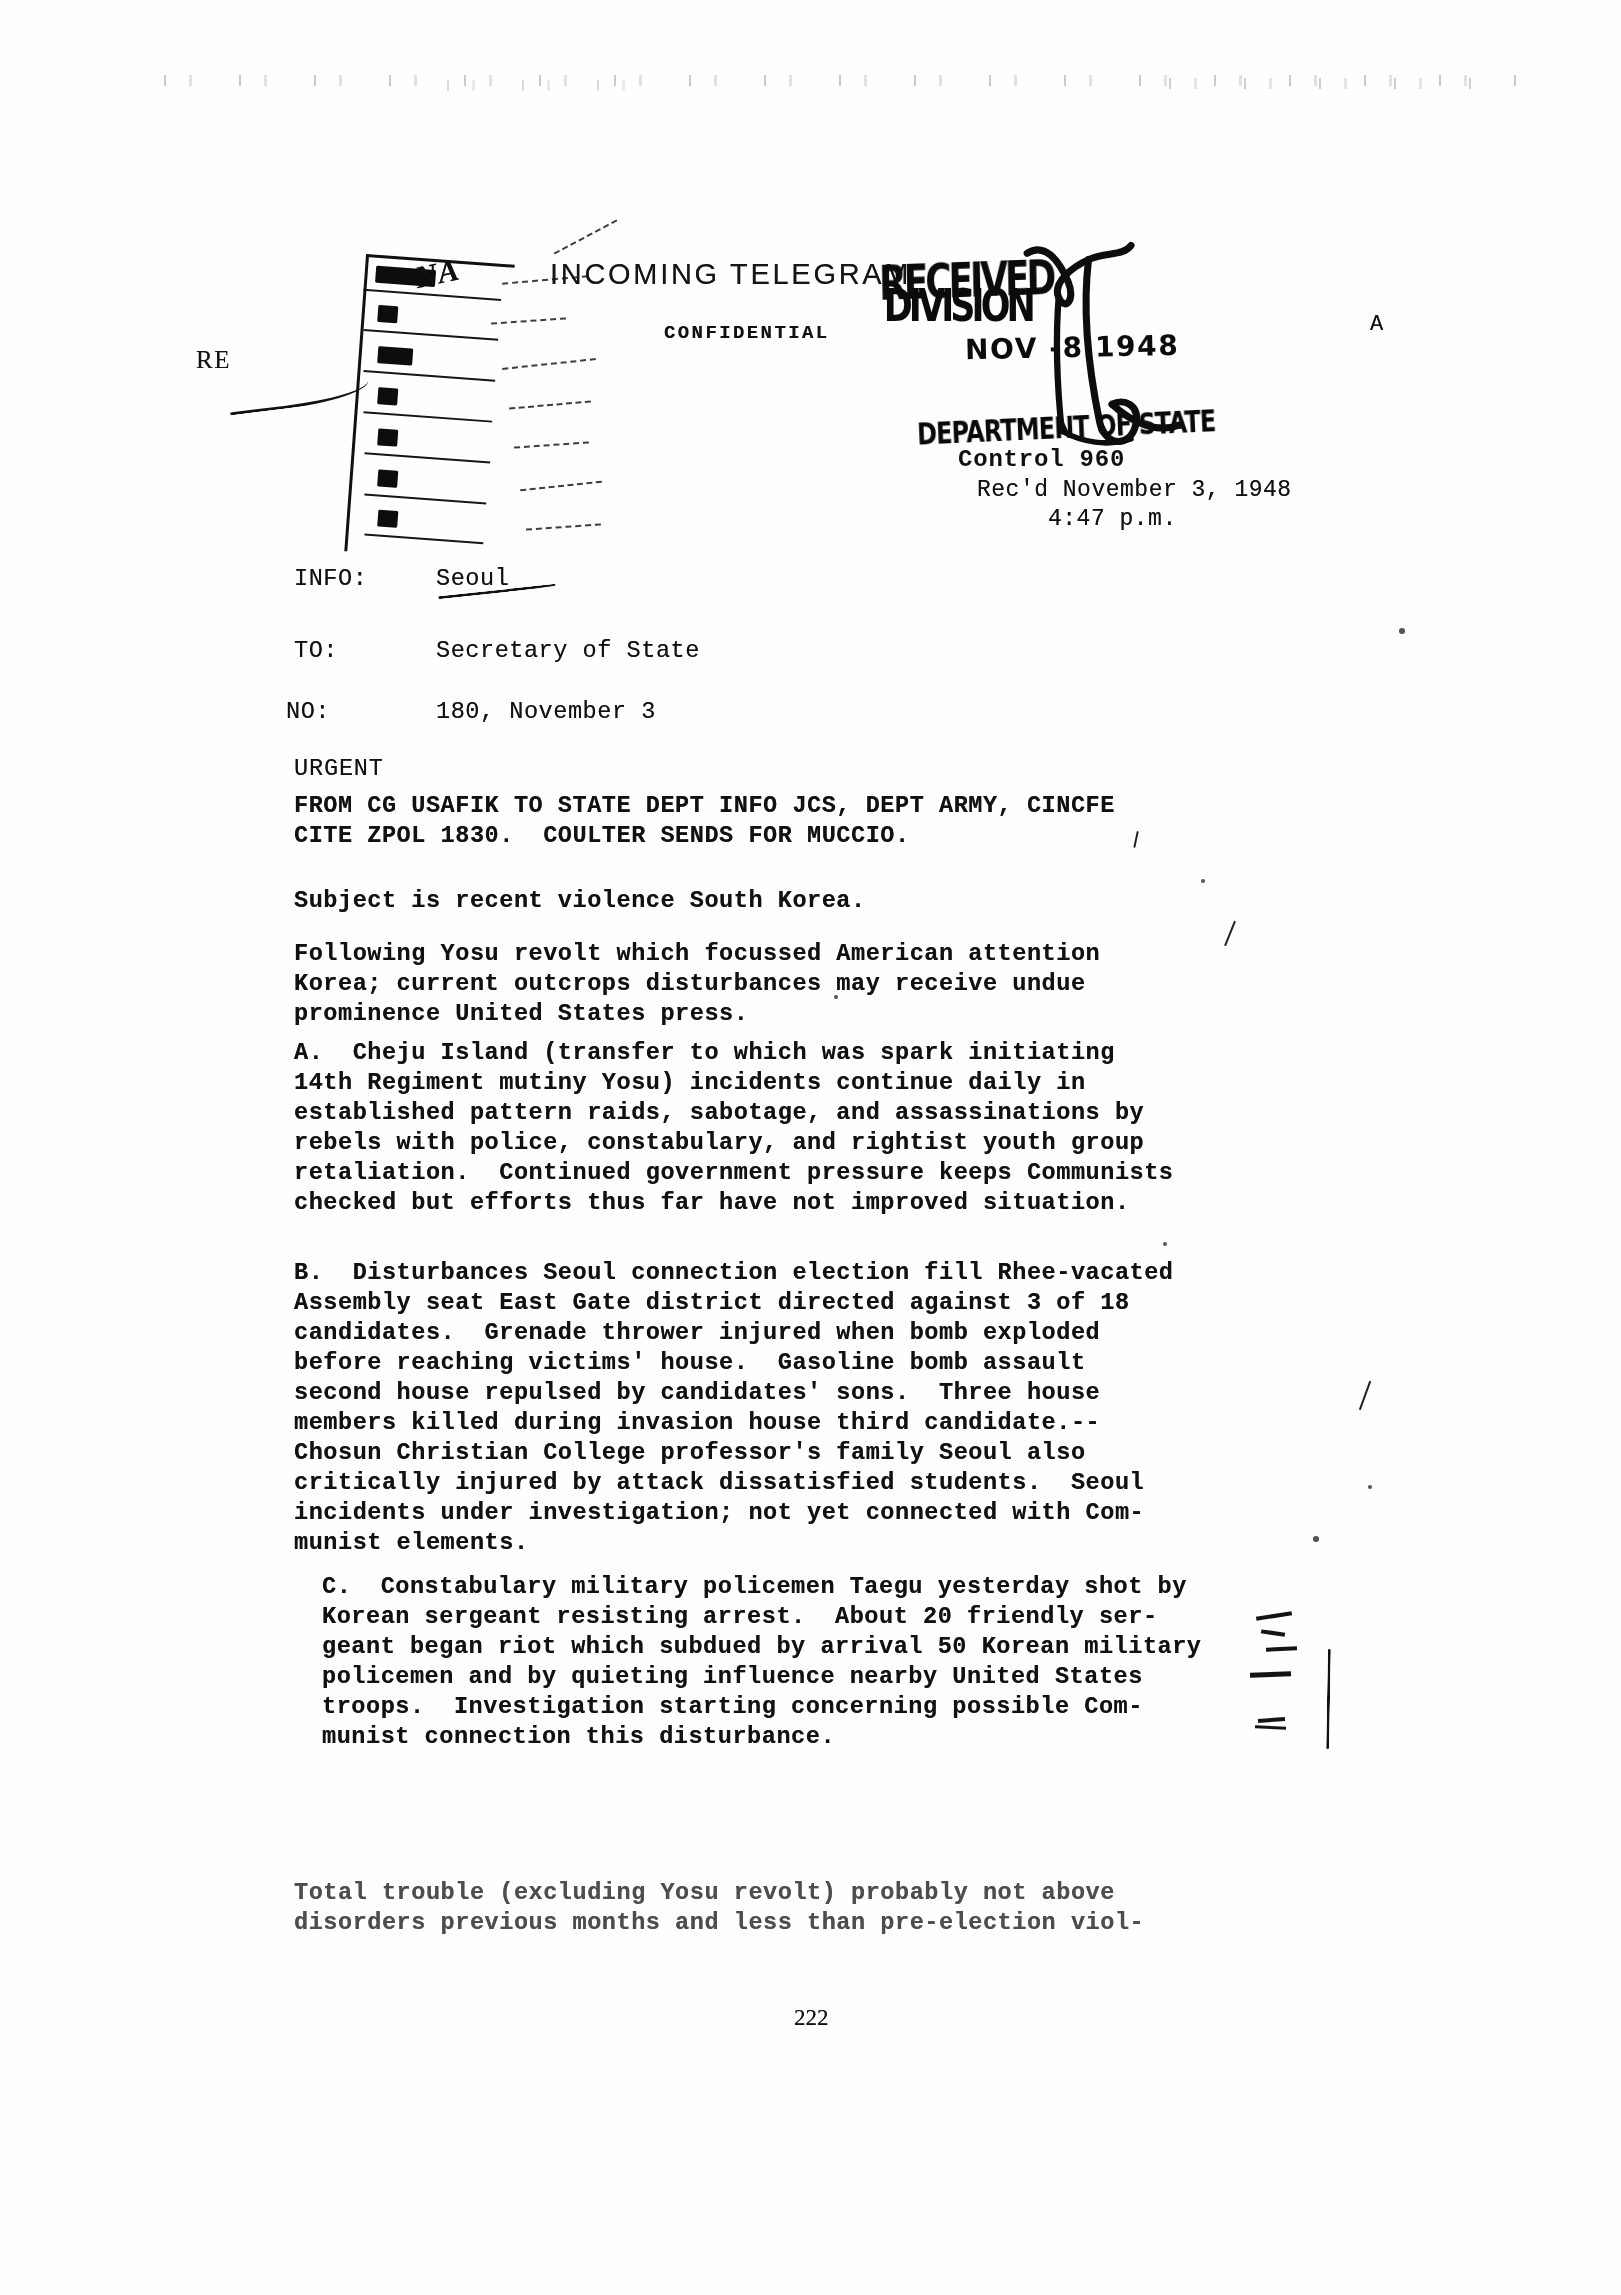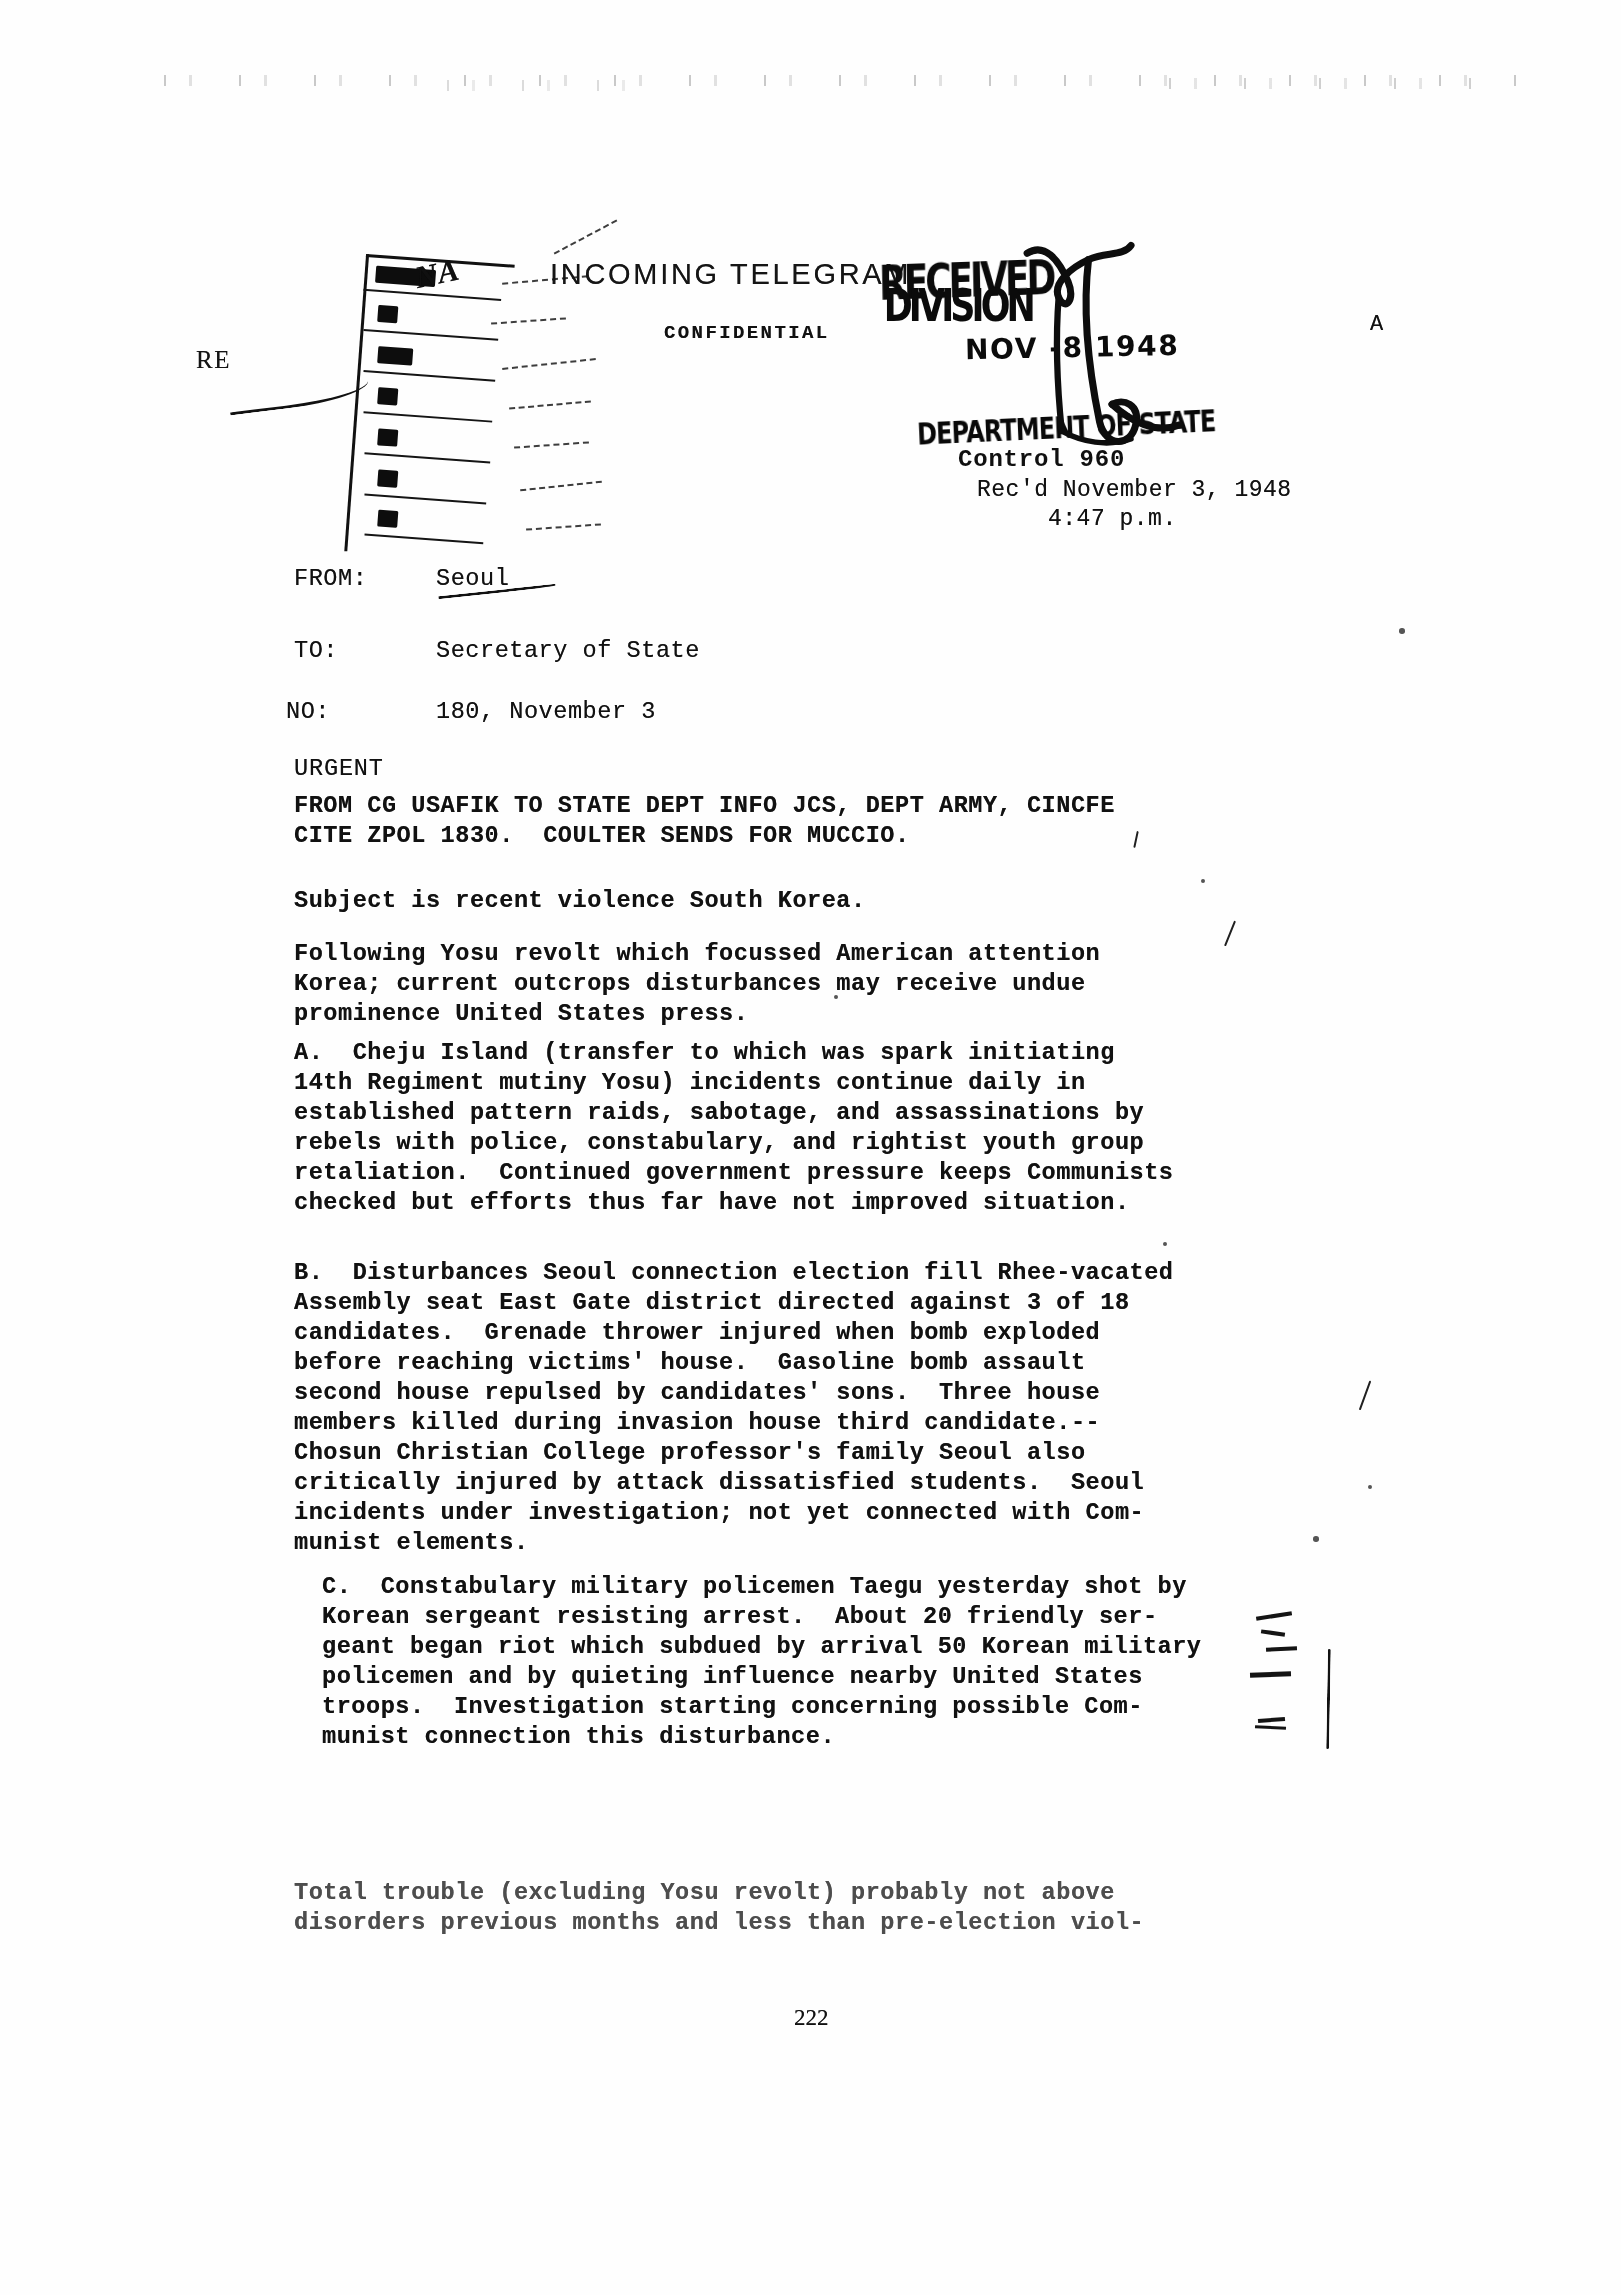--- a/index.html
+++ b/index.html
@@ -302,21 +302,21 @@
     <path d="M58 78 C 54 130, 56 190, 62 248" fill="none" stroke="#0d0d0d" stroke-width="8" stroke-linecap="round"></path>
     <path d="M96 30 C 88 96, 96 168, 110 236 C 118 270, 150 268, 156 240
              C 162 214, 140 206, 126 214" fill="none" stroke="#0d0d0d" stroke-width="9" stroke-linecap="round"></path>
     <path d="M126 214 C 150 236, 182 252, 212 240" fill="none" stroke="#0d0d0d" stroke-width="9" stroke-linecap="round"></path>
     <path d="M62 248 C 88 262, 120 268, 150 258" fill="none" stroke="#0d0d0d" stroke-width="7" stroke-linecap="round"></path>
   </svg>
 
   <div class="tw" id="received-line">Rec'd November 3, 1948</div>
   <div class="tw" id="received-time">4:47 p.m.</div>
 
-  <div class="tw" id="from-label">FROM:</div>
+  <div class="tw" id="from-label">INFO:</div>
   <div class="tw" id="from-value">Seoul</div>
   <div id="from-underline"></div>
 
   <div class="tw" id="to-label">TO:</div>
   <div class="tw" id="to-value">Secretary of State</div>
 
   <div class="tw" id="no-label">NO:</div>
   <div class="tw" id="no-value">180, November 3</div>
 
   <div class="tw" id="urgent">URGENT</div>

